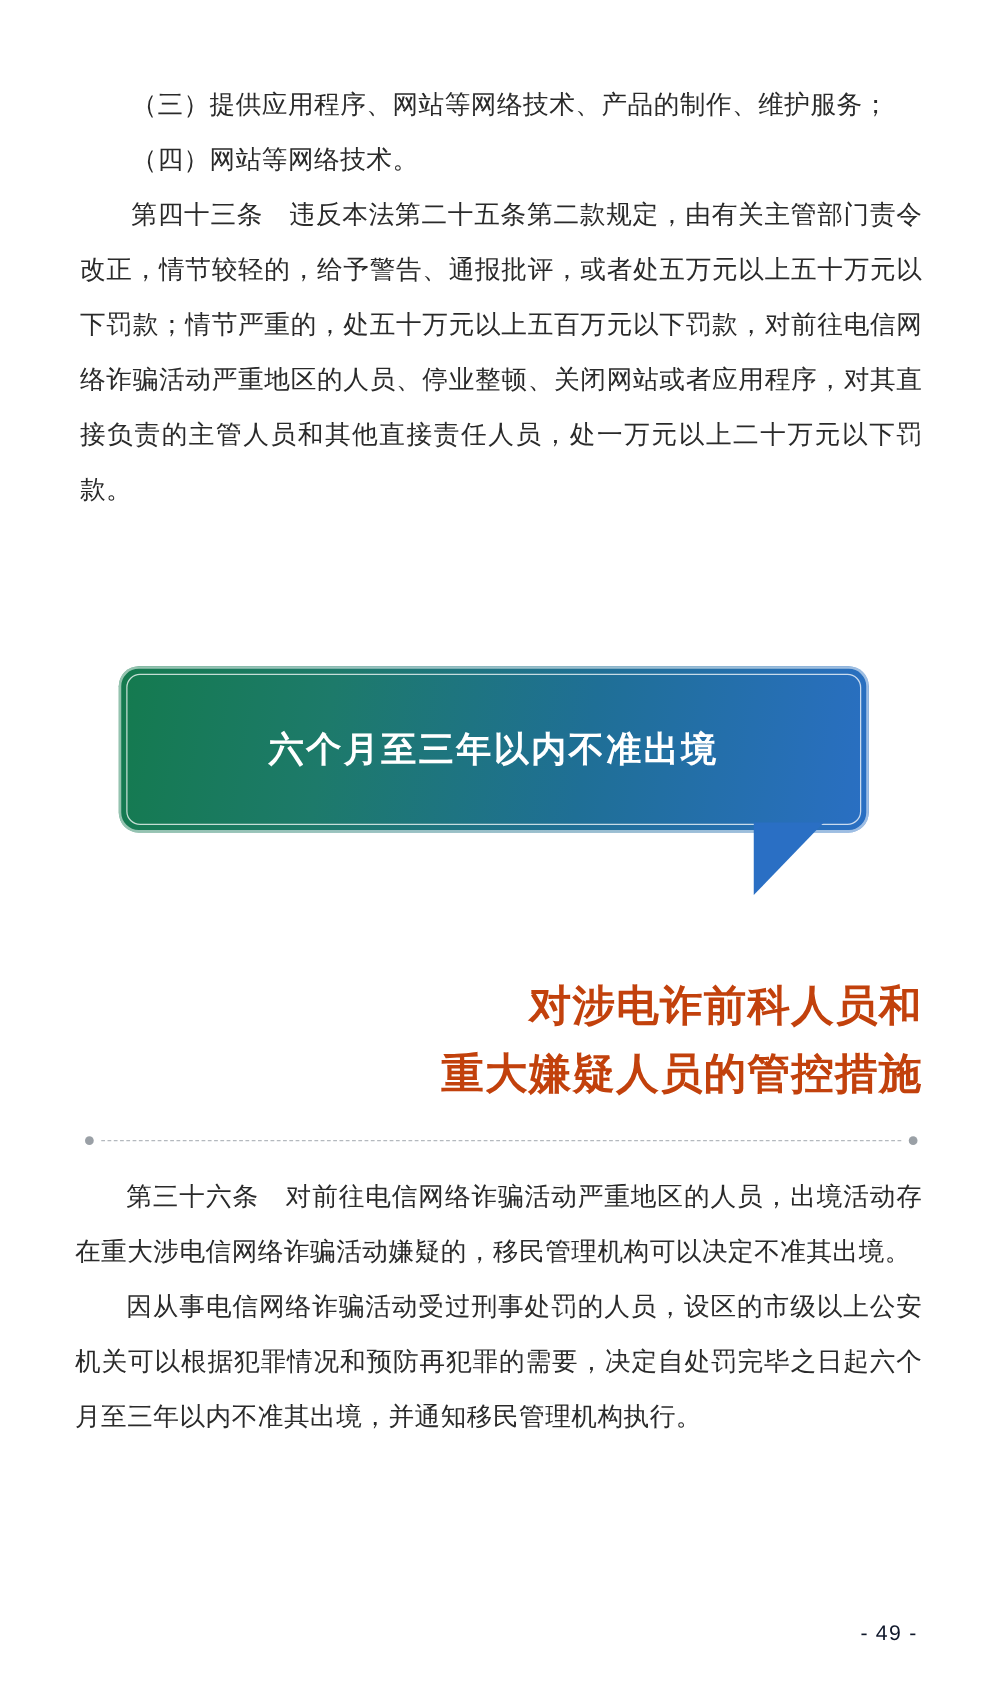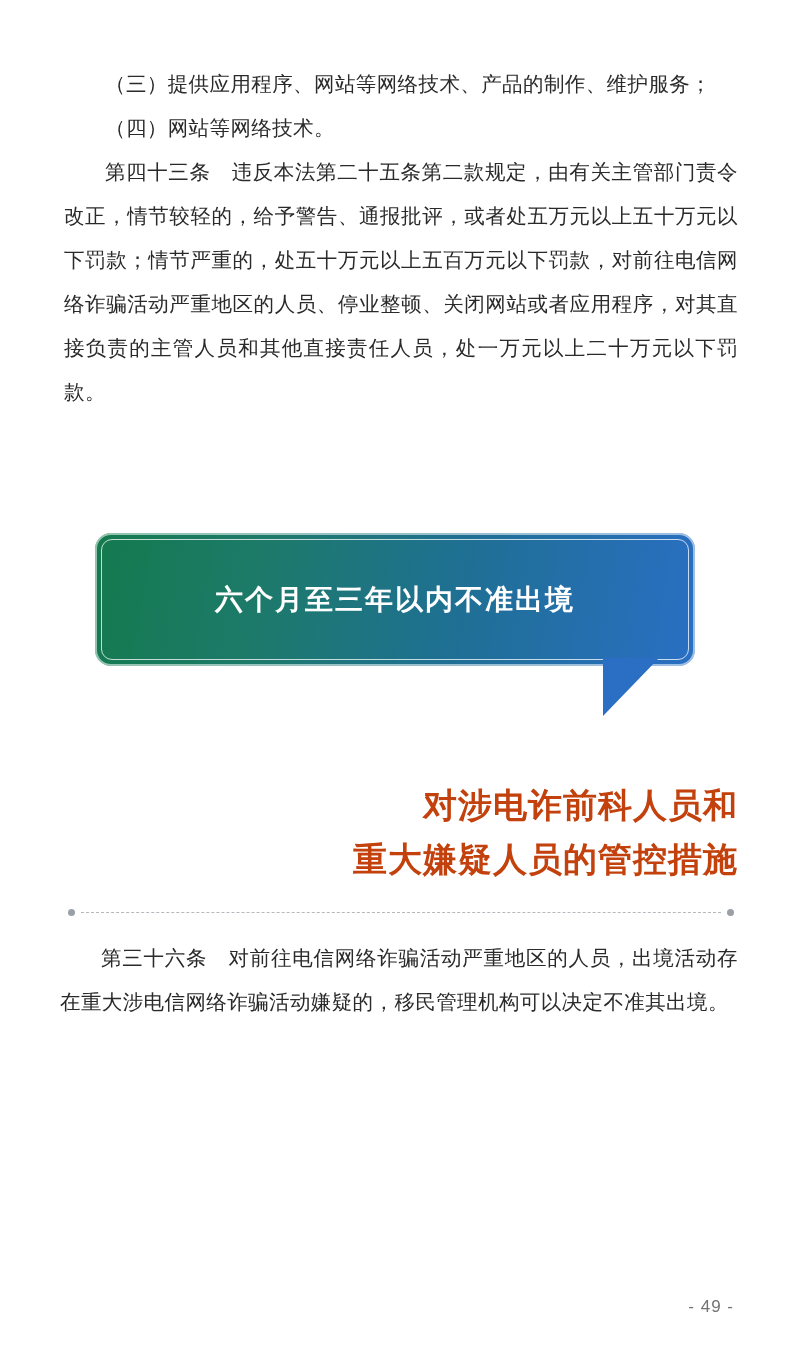--- a/index.html
+++ b/index.html
@@ -157,21 +157,21 @@
     right: 62px;
     top: 936px;
   }
 
   
   .footer {
     position: absolute;
     right: 66px;
     bottom: 48px;
     font-size: 17px;
-    color: #737373;
+    color: #0f172a;
     letter-spacing: 1px;
   }
 </style>
 </head>
 <body>
 
 <div class="page">
 
   <div class="text-block">
     <p class="para indent">（三）提供应用程序、网站等网络技术、产品的制作、维护服务；</p>
@@ -193,17 +193,18 @@
   </div>
 
   <div class="divider">
     <span class="dot"></span>
     <span class="dash-line"></span>
     <span class="dot"></span>
   </div>
 
   <div class="text-block-lower">
     <p class="para indent">第三十六条　对前往电信网络诈骗活动严重地区的人员，出境活动存在重大涉电信网络诈骗活动嫌疑的，移民管理机构可以决定不准其出境。</p>
+    <p class="para indent">因从事电信网络诈骗活动受过刑事处罚的人员，设区的市级以上公安机关可以根据犯罪情况和预防再犯罪的需要，决定自处罚完毕之日起六个月至三年以内不准其出境，并通知移民管理机构执行。</p>
   </div>
 
   <div class="footer">- 49 -</div>
 
 </div>
 
 </body></html>

